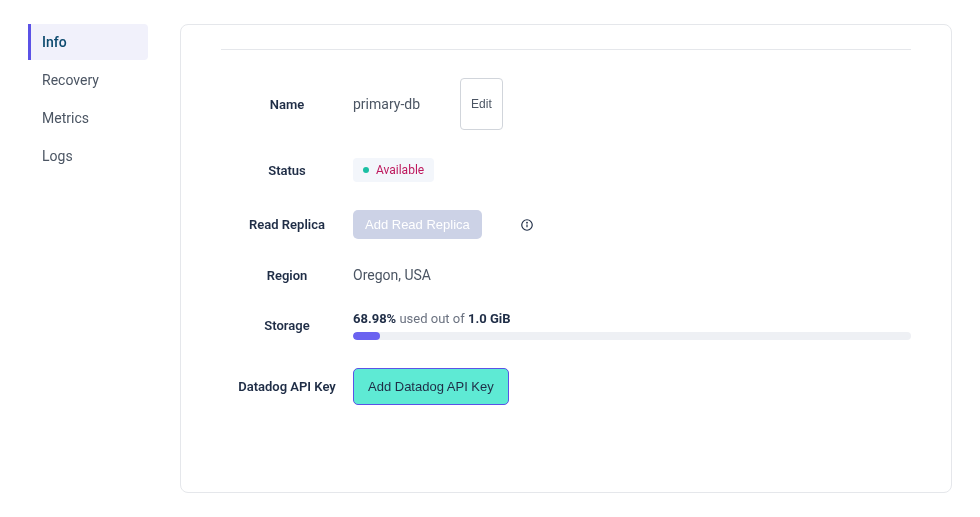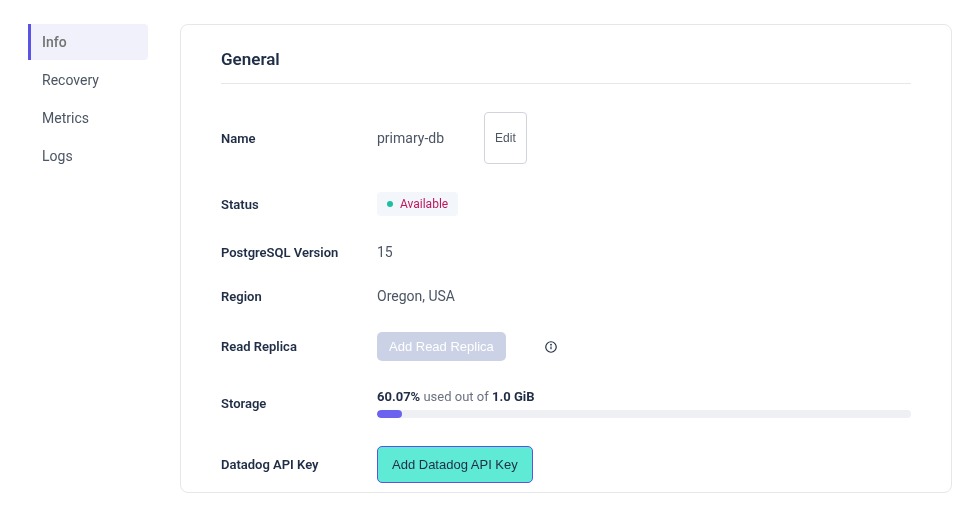--- a/index.html
+++ b/index.html
@@ -22,21 +22,21 @@
     .sidebar-item {
       padding: 10px 14px;
       color: #4b5563;
       cursor: pointer;
       border-radius: 0 4px 4px 0;
       margin-bottom: 2px;
       font-size: 14px;
     }
     .sidebar-item.active {
       background: #f1f1fb;
-      color: #737373;
+      color: #0c4a6e;
       border-left: 3px solid #5b52e6;
       padding-left: 11px;
       font-weight: 500;
     }
 
     .main {
       flex: 1;
       border: 1px solid #e5e7eb;
       border-radius: 8px;
       padding: 24px 40px 28px 40px;
@@ -53,25 +53,24 @@
       margin-bottom: 28px;
     }
 
     .row {
       display: flex;
       align-items: center;
       margin-bottom: 28px;
     }
     .row-label {
       width: 132px;
-      text-align: left;
+      text-align: center;
       color: #1f2d46;
       font-weight: 600;
       font-size: 13px;
-      margin-right: 24px;
       flex-shrink: 0;
     }
     .row-label-wide {
       width: 132px;
     }
     .row-value {
       display: flex;
       align-items: center;
       color: #4b5563;
       font-size: 14px;
@@ -171,21 +170,20 @@
 <body>
 
 <nav class="sidebar">
   <div class="sidebar-item active">Info</div>
   <div class="sidebar-item">Recovery</div>
   <div class="sidebar-item">Metrics</div>
   <div class="sidebar-item">Logs</div>
 </nav>
 
 <main class="main">
-  <h2 class="section-title">General</h2>
   <hr class="divider">
 
   <div class="row">
     <div class="row-label">Name</div>
     <div class="row-value">
       <span>primary-db</span>
       <button class="edit-btn">Edit</button>
     </div>
   </div>
 
@@ -193,54 +191,48 @@
   <div class="row">
     <div class="row-label">Status</div>
     <div class="row-value">
       <span class="badge">
         <span class="badge-dot"></span>
         <span>Available</span>
       </span>
     </div>
   </div>
 
-  <div class="row">
-    <div class="row-label row-label-wide">PostgreSQL Version</div>
-    <div class="row-value">
-      <span>15</span>
-    </div>
-  </div>
-
-  <div class="row">
-    <div class="row-label">Region</div>
-    <div class="row-value">
-      <span>Oregon, USA</span>
-    </div>
-  </div>
 
   <div class="row">
     <div class="row-label">Read Replica</div>
     <div class="row-value">
       <button class="replica-btn">Add Read Replica</button>
       <span class="info-icon">
         <svg width="14" height="14" viewBox="0 0 24 24" fill="none" stroke="currentColor" stroke-width="2">
             <circle cx="12" cy="12" r="9"></circle>
             <line x1="12" y1="11" x2="12" y2="16"></line>
             <circle cx="12" cy="8" r="0.6" fill="currentColor"></circle>
           </svg>
       </span>
     </div>
   </div>
 
   <div class="row">
+    <div class="row-label">Region</div>
+    <div class="row-value">
+      <span>Oregon, USA</span>
+    </div>
+  </div>
+
+  <div class="row">
     <div class="row-label">Storage</div>
     <div class="row-value">
       <div class="storage-block">
         <div class="storage-text">
-          <span class="pct">60.07%</span><span> used out of </span><span class="total">1.0 GiB</span>
+          <span class="pct">68.98%</span><span> used out of </span><span class="total">1.0 GiB</span>
         </div>
         <div class="progress">
           <div class="progress-fill"></div>
         </div>
       </div>
     </div>
   </div>
 
   <div class="row" style="margin-bottom:0">
     <div class="row-label">Datadog API Key</div>

